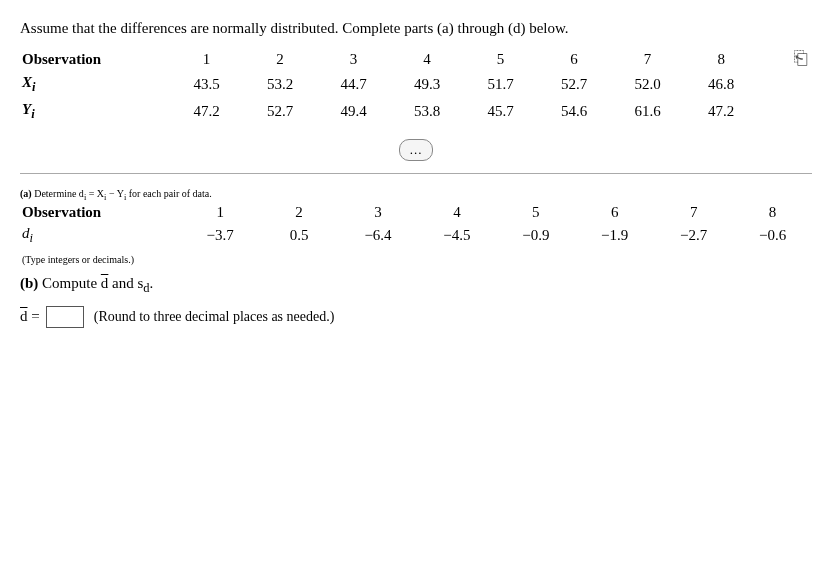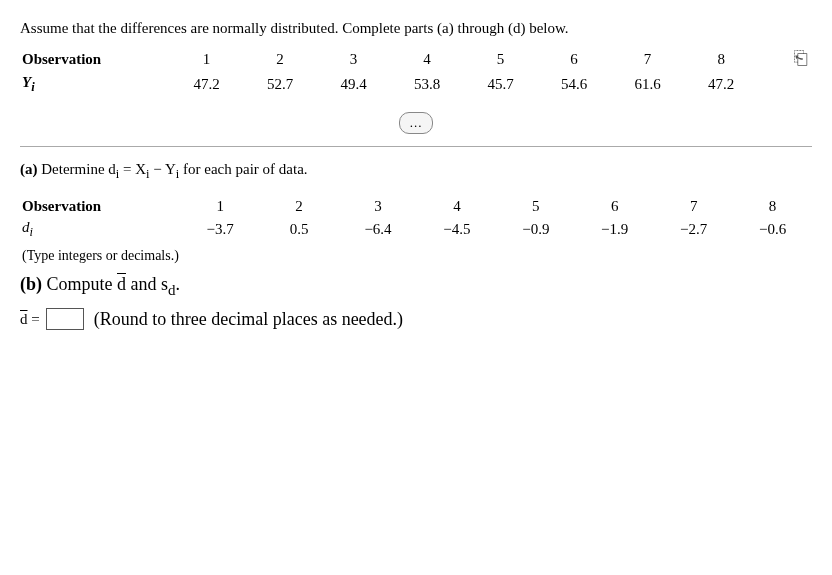--- a/index.html
+++ b/index.html
@@ -55,22 +55,21 @@
       letter-spacing: 1px;
     }
 
     .section-divider {
       border: none;
       border-top: 1px solid #aaa;
       margin: 8px 0 14px 0;
     }
 
     .part-a-label {
-      font-size: 15px;
-      margin-bottom: 14px;
+      font-size: 10px;
     }
 
     .second-table {
       border-collapse: collapse;
       margin-bottom: 4px;
       width: 100%;
     }
 
     .second-table td {
       padding: 2px 0px;
@@ -80,47 +79,47 @@
     }
 
     .second-table td:first-child {
       text-align: left;
       font-weight: normal;
       min-width: 110px;
       padding-left: 2px;
     }
 
     .type-note {
-      font-size: 14px;
+      font-size: 10px;
       margin: 6px 0 10px 2px;
     }
 
     .part-b-label {
-      font-size: 18px;
+      font-size: 15px;
       margin-bottom: 10px;
     }
 
     .part-b-row {
       display: flex;
       align-items: center;
       gap: 6px;
       font-size: 15px;
       margin-top: 4px;
     }
 
     .input-box {
       display: inline-block;
       width: 38px;
       height: 22px;
       border: 1px solid #555;
       vertical-align: middle;
     }
 
     .round-note {
-      font-size: 18px;
+      font-size: 14px;
       margin-left: 4px;
     }
 
     .xi-label {
       font-style: italic;
     }
 
     .overline {
       text-decoration: overline;
     }
@@ -151,20 +150,34 @@
     <td>5</td>
     <td>6</td>
     <td>7</td>
     <td>8</td>
     <td style="width:30px; position:relative;">
       <span class="corner-icon">⎗</span>
     </td>
   </tr>
   <tr>
     <td>
+      <span class="xi-label">X<sub>i</sub></span>
+    </td>
+    <td>43.5</td>
+    <td>53.2</td>
+    <td>44.7</td>
+    <td>49.3</td>
+    <td>51.7</td>
+    <td>52.7</td>
+    <td>52.0</td>
+    <td>46.8</td>
+    <td></td>
+  </tr>
+  <tr>
+    <td>
       <span class="xi-label">Y<sub>i</sub></span>
     </td>
     <td>47.2</td>
     <td>52.7</td>
     <td>49.4</td>
     <td>53.8</td>
     <td>45.7</td>
     <td>54.6</td>
     <td>61.6</td>
     <td>47.2</td>

